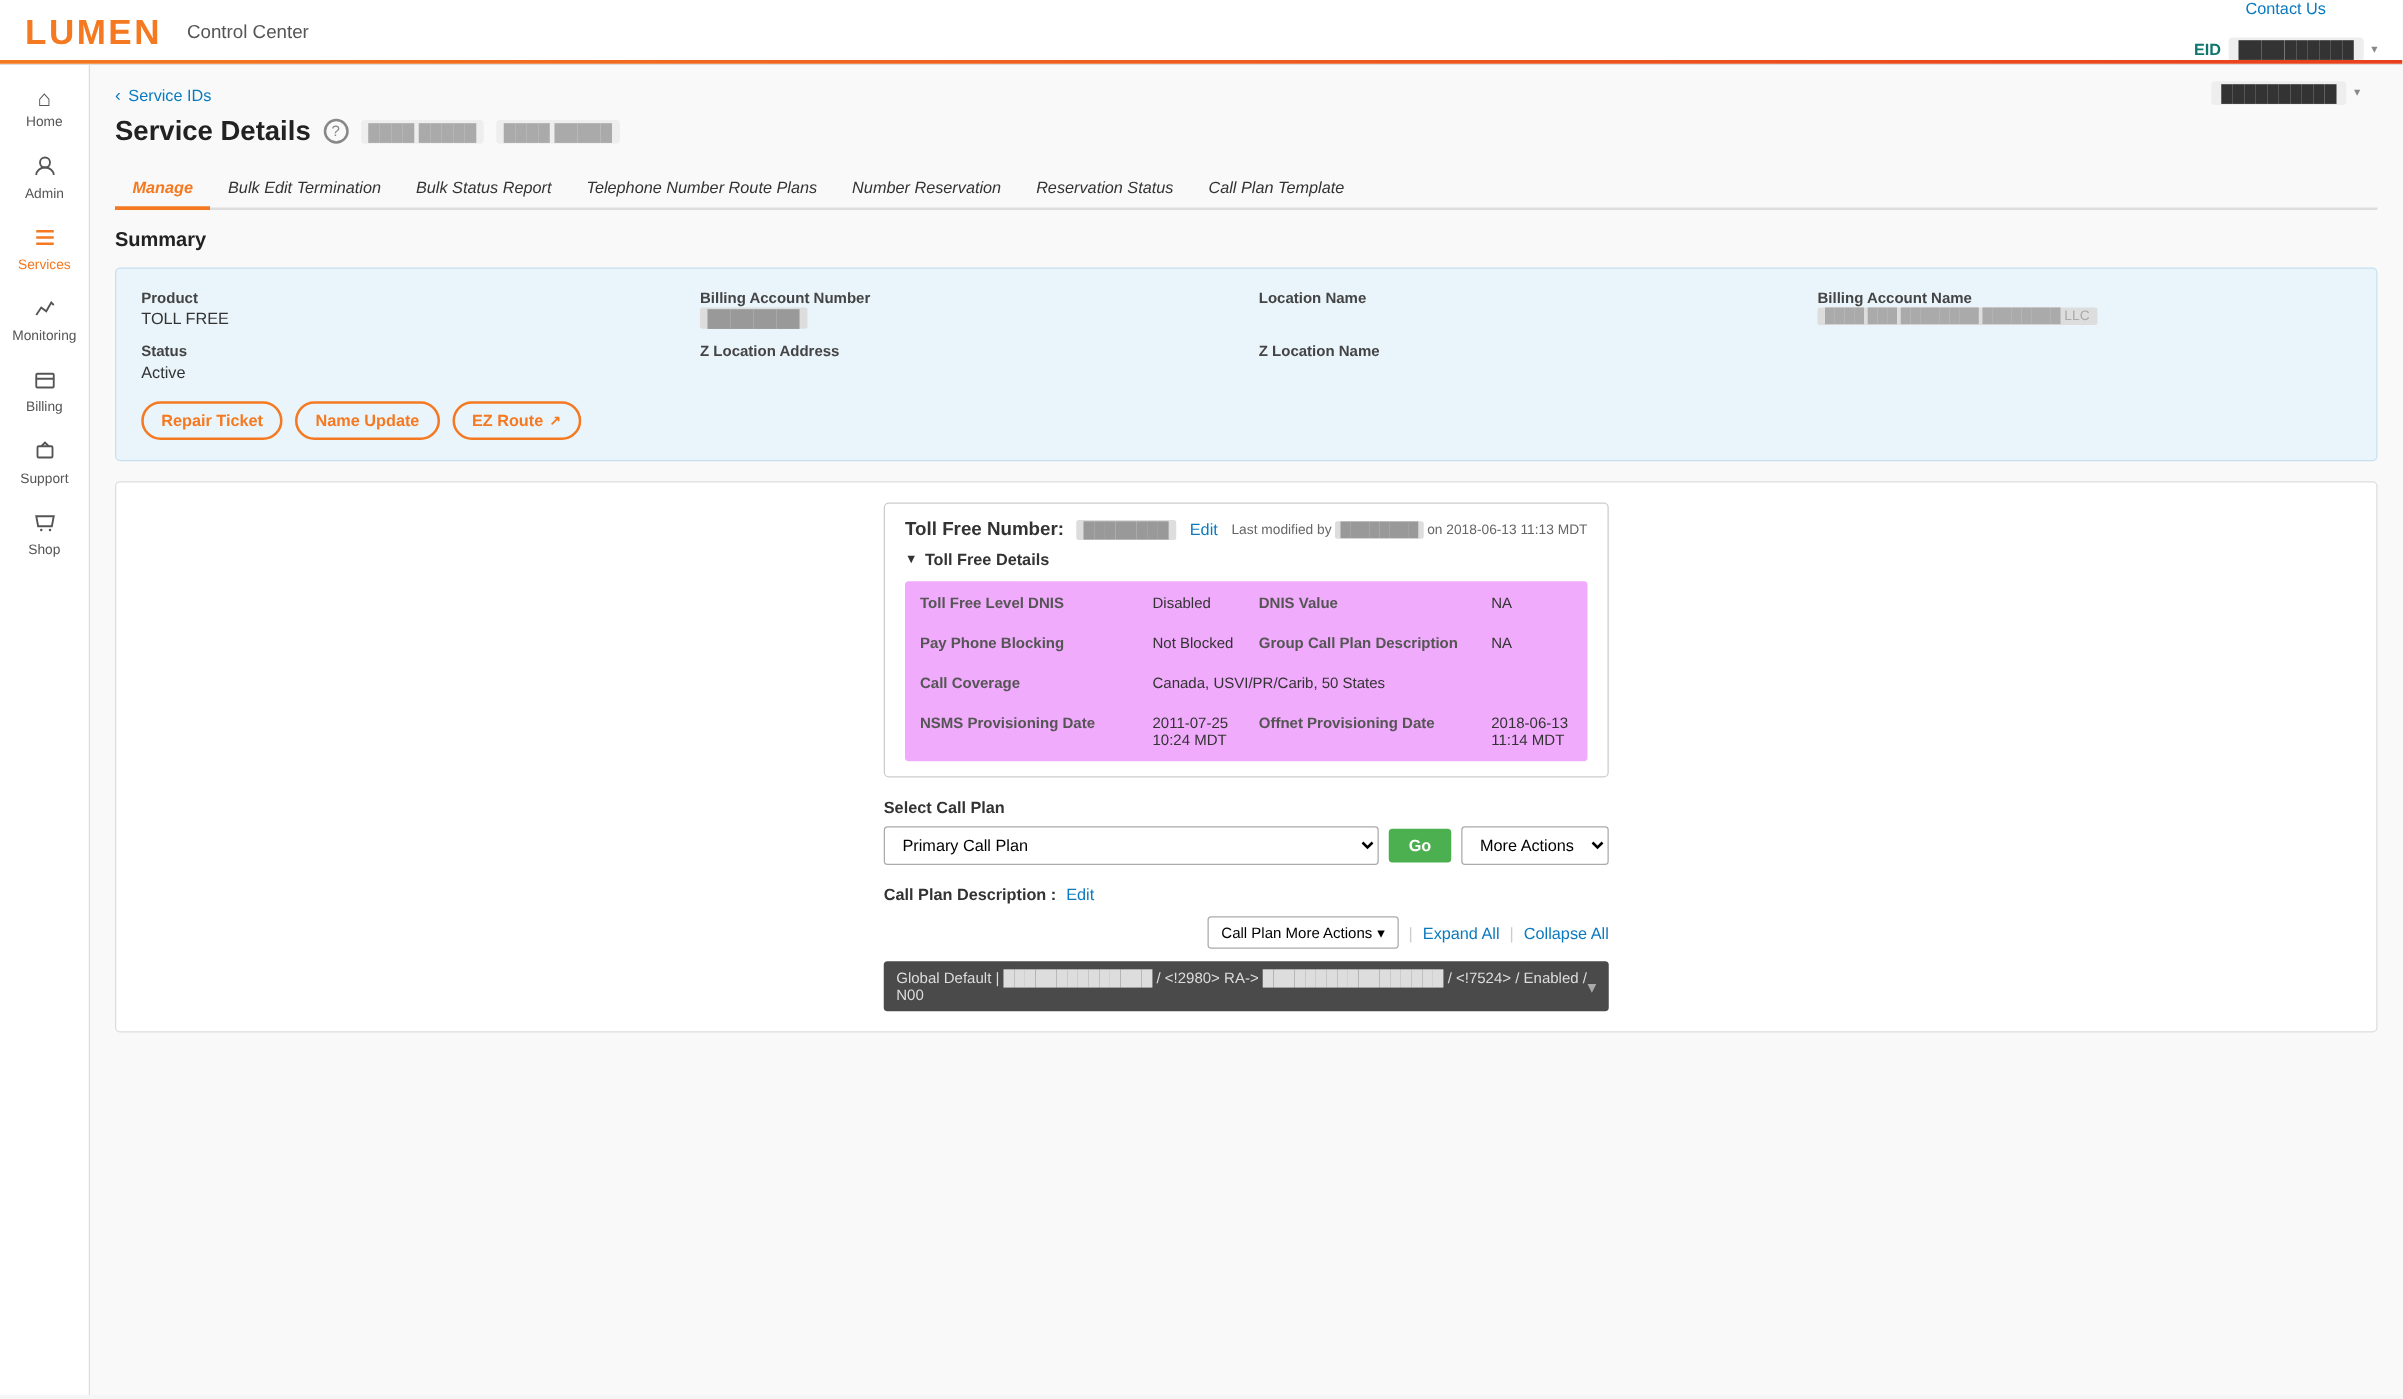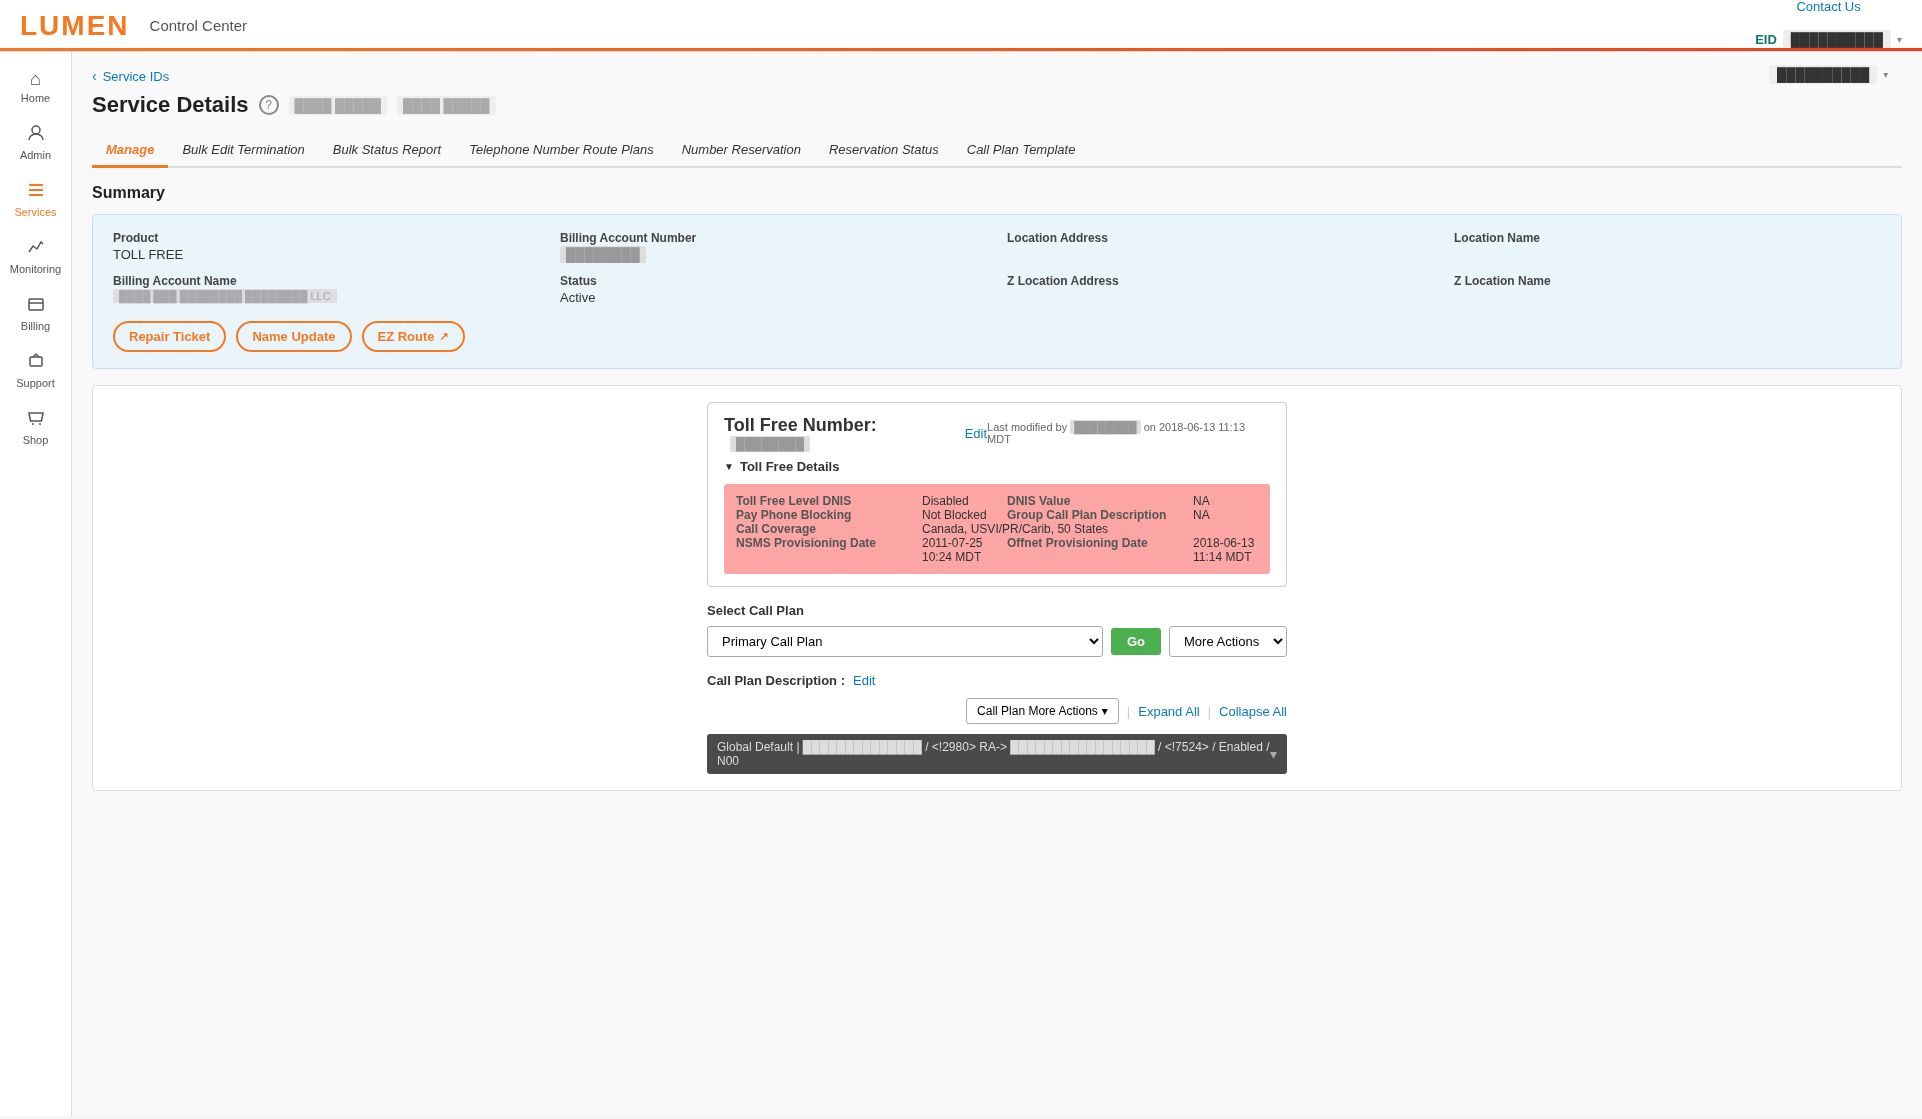--- a/index.html
+++ b/index.html
@@ -254,21 +254,21 @@
       margin: 0 auto 16px auto;
       max-width: 580px;
     }
     .tf-card-header {
       display: flex;
       align-items: center;
       justify-content: space-between;
       margin-bottom: 8px;
     }
     .tf-number-label {
-      font-size: 18px;
+      font-size: 15px;
       font-weight: bold;
       color: #333;
     }
     .tf-number-value {
       background: #ddd;
       color: #999;
       padding: 1px 6px;
       border-radius: 2px;
       font-size: 12px;
       margin-left: 6px;
@@ -300,22 +300,22 @@
       font-weight: bold;
       color: #333;
       cursor: pointer;
       margin-bottom: 10px;
     }
     .toggle-arrow { font-size: 10px; }
 
     .tf-details-grid {
       display: grid;
       grid-template-columns: 1fr 1fr;
-      gap: 0 20px;
-      background: #fca5a5;
+      gap: 18px 20px;
+      background: #f0abfc;
       padding: 10px 12px;
       border-radius: 3px;
     }
     .tf-detail-row {
       display: grid;
       grid-template-columns: 180px 1fr;
       gap: 6px;
     }
     .tf-detail-label {
       font-size: 12px;
@@ -559,24 +559,20 @@
           <div class="summary-field-label">Product</div>
           <div class="summary-field-value">TOLL FREE</div>
         </div>
         <div>
           <div class="summary-field-label">Billing Account Number</div>
           <div class="summary-field-value">
             <span style="background:#ddd;color:#999;padding:1px 6px;border-radius:2px;">████████</span>
           </div>
         </div>
         <div>
-          <div class="summary-field-label">Location Address</div>
-          <div class="summary-field-value"></div>
-        </div>
-        <div>
           <div class="summary-field-label">Location Name</div>
           <div class="summary-field-value"></div>
         </div>
 
         <div>
           <div class="summary-field-label">Billing Account Name</div>
           <div class="summary-field-value" style="font-size:11px;color:#555;">
             <span style="background:#ddd;color:#aaa;padding:1px 6px;border-radius:2px;">████ ███ ████████ ████████ LLC</span>
           </div>
         </div>

